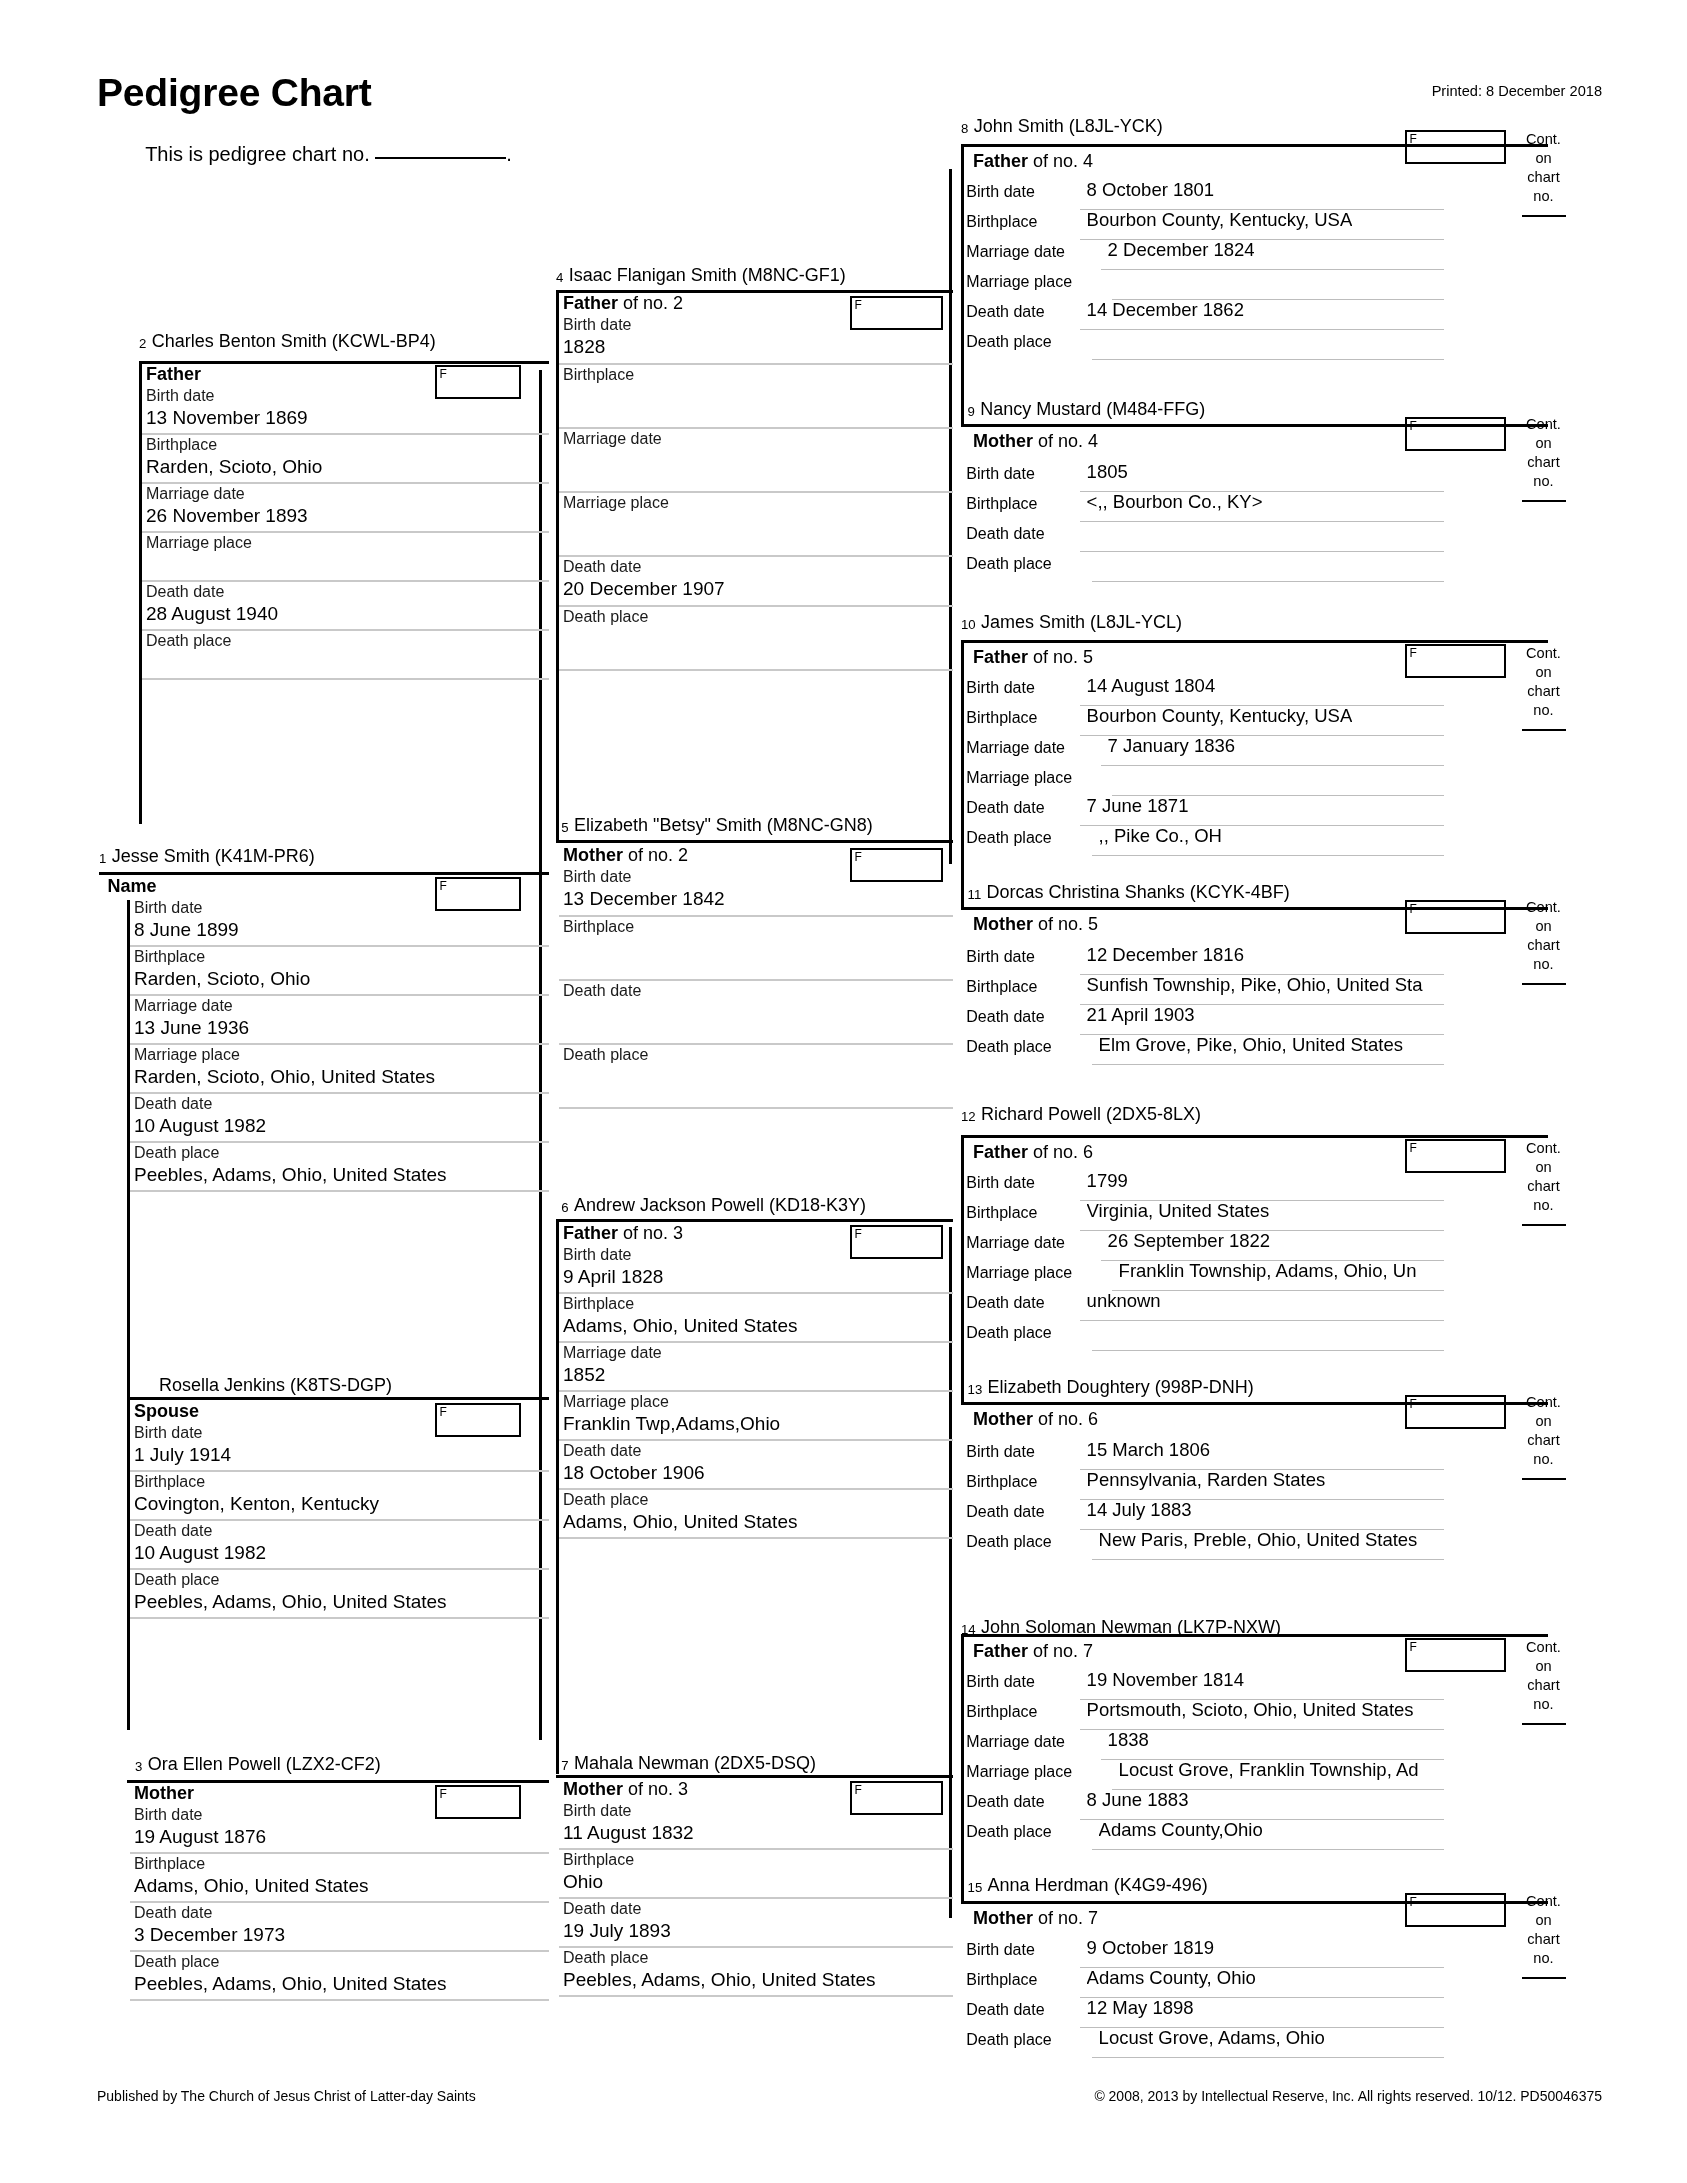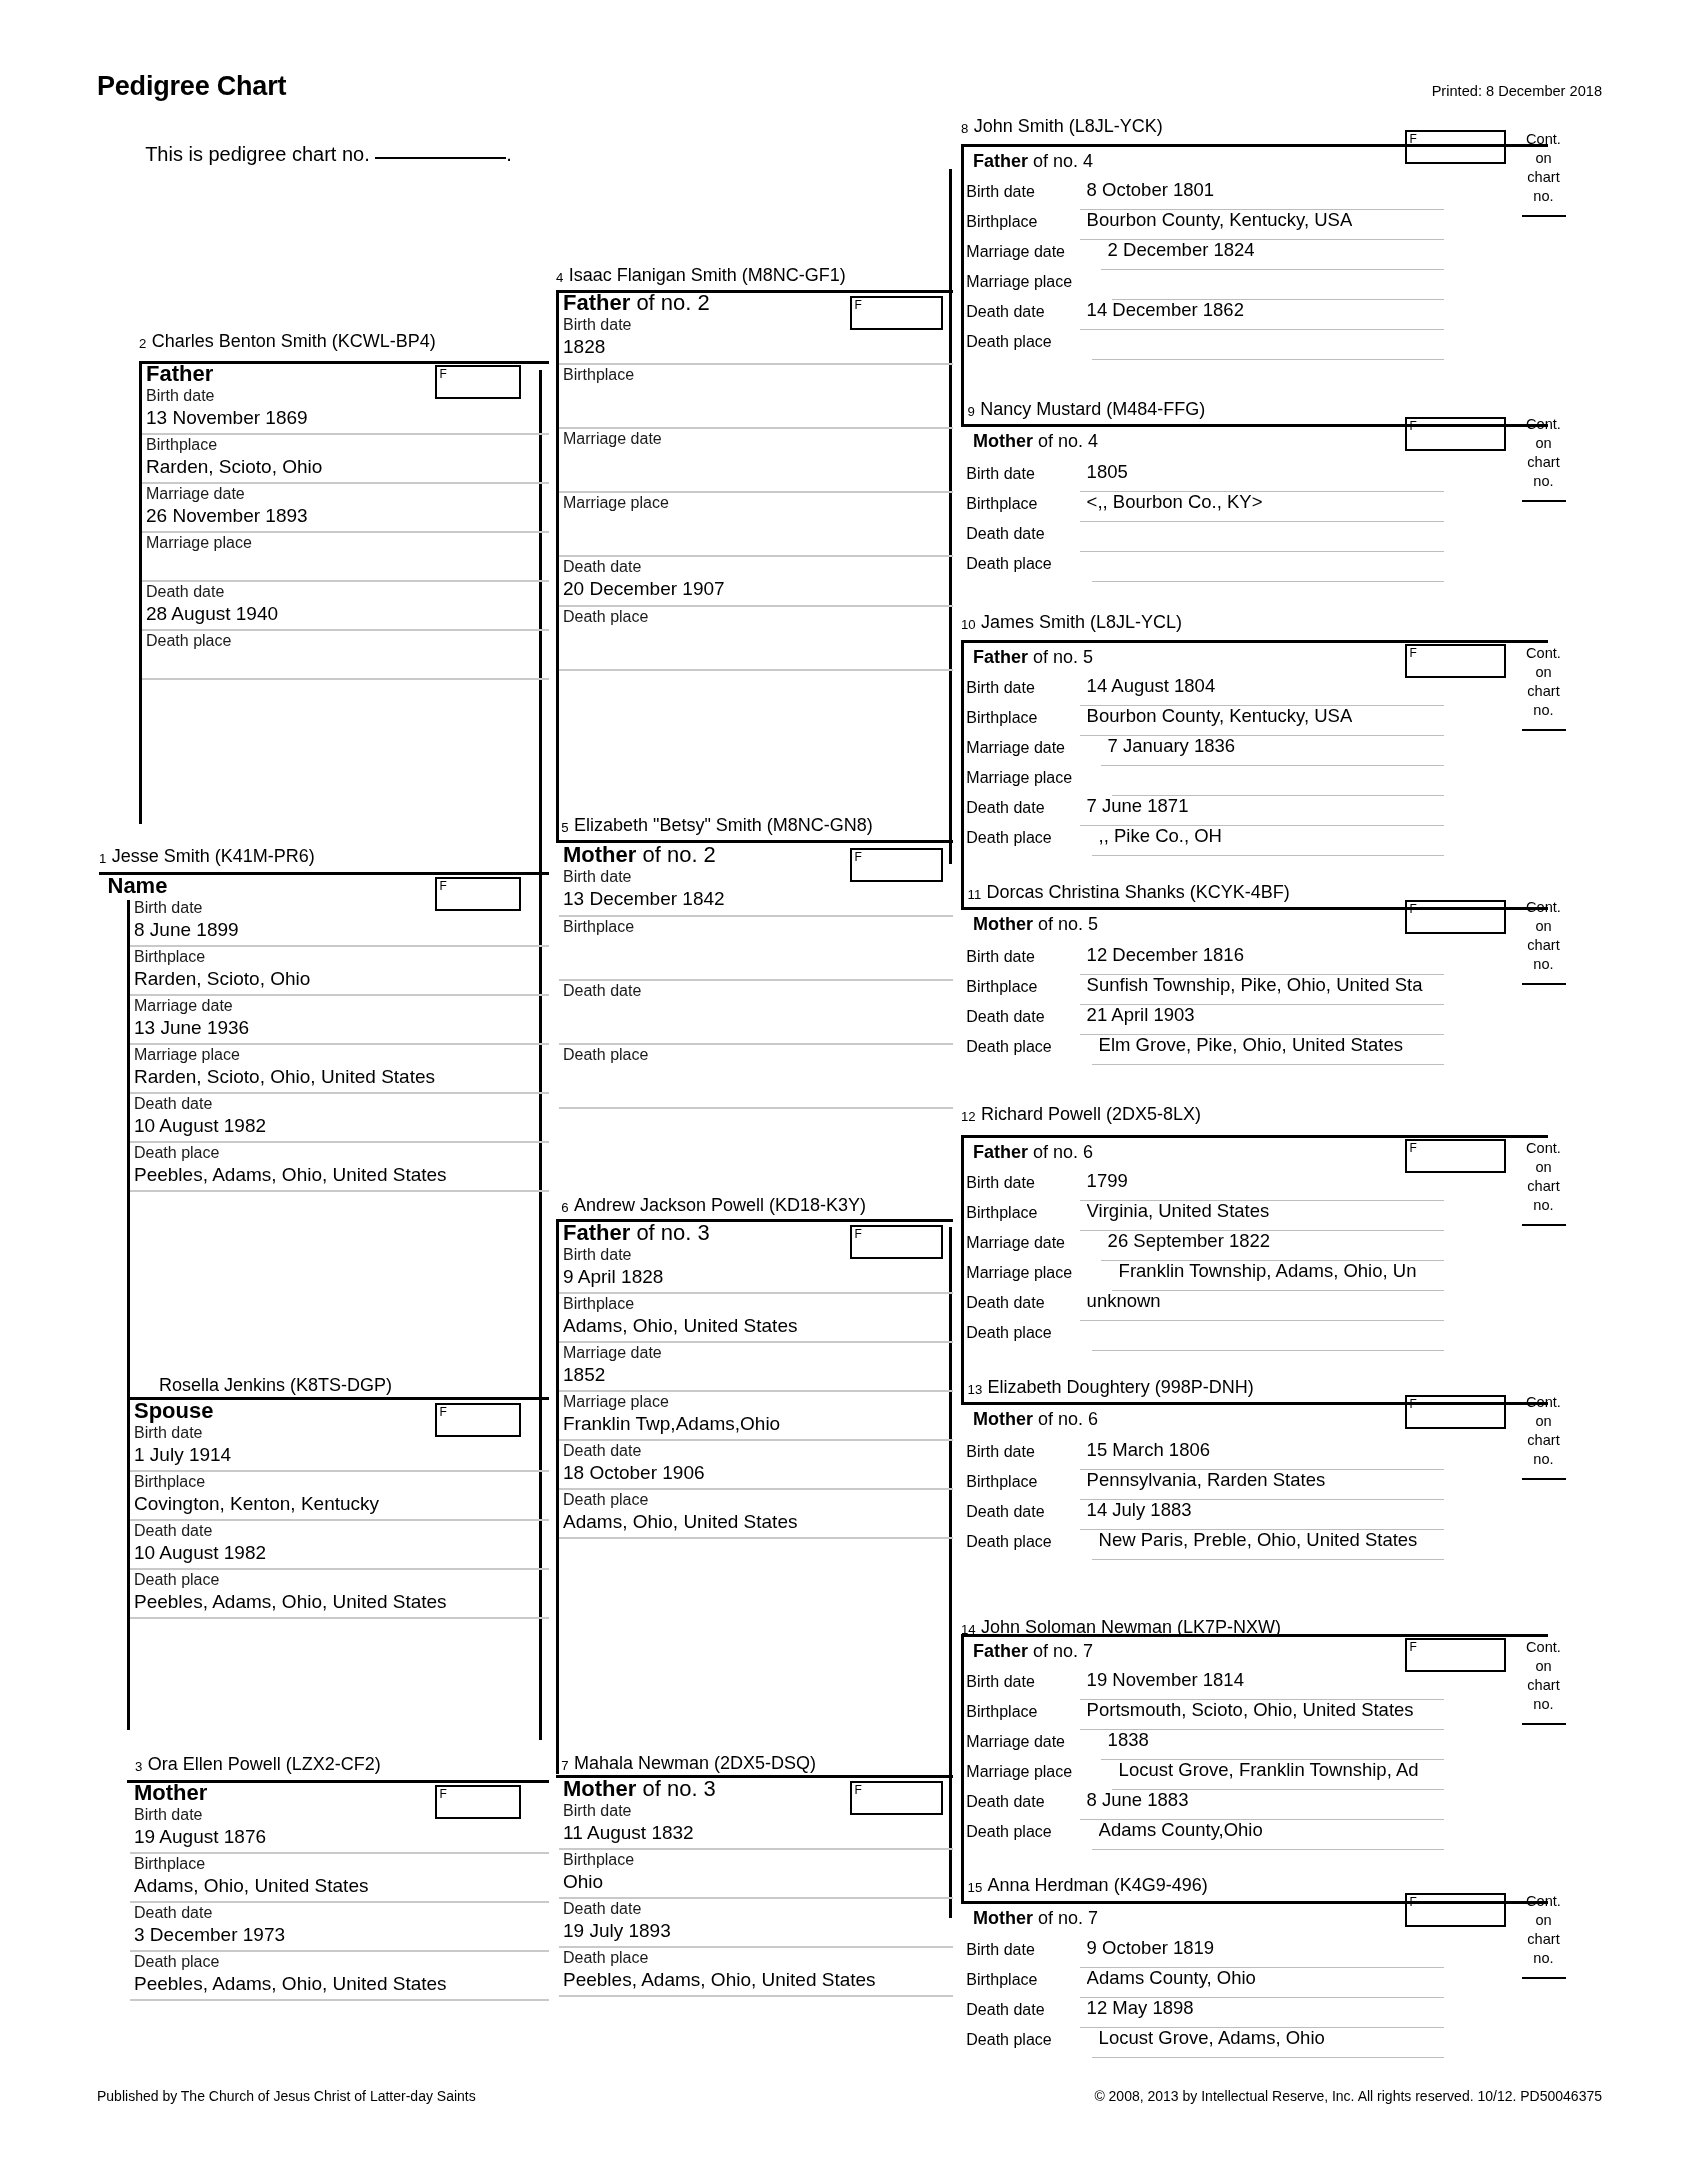--- a/index.html
+++ b/index.html
@@ -5,41 +5,41 @@
   html,body{margin:0;padding:0;background:#fff;}
   body{
     width:1687px;height:2183px;
     font-family:"Liberation Sans","DejaVu Sans",sans-serif;
     color:#000;
     -webkit-font-smoothing:antialiased;
   }
   .page{position:relative;width:1687px;height:2183px;overflow:hidden;}
 
   
-  .title{position:absolute;left:97px;top:71px;font-size:27px;font-weight:bold;letter-spacing:-0.2px;}
+  .title{position:absolute;left:97px;top:71px;font-size:39px;font-weight:bold;letter-spacing:-0.2px;}
   .printed{position:absolute;right:85px;top:83px;font-size:14.6px;white-space:nowrap;}
   .intro{position:absolute;left:97px;top:130px;width:463px;font-size:20px;line-height:48px;text-align:center;}
   .blank{display:inline-block;border-bottom:2px solid #000;vertical-align:2px;}
   .b-long{width:131px;}
   .b-short{width:69px;}
 
   
   .card{position:absolute;}
   .card .hdr{
     position:absolute;left:0;top:0;white-space:nowrap;font-size:18px;
   }
   .card .hdr .num{font-size:13.2px;vertical-align:-1.3px;margin-right:5.3px;}
   .body{position:absolute;left:0;box-sizing:border-box;}
 
   
   .rowA{position:relative;box-sizing:border-box;}
   .rowA .lab{font-size:16px;color:#1a1a1a;line-height:20px;padding-left:4px;}
   .rowA .val{font-size:19px;line-height:24.5px;padding-left:4px;white-space:nowrap;overflow:hidden;}
   .rowA .rule{position:absolute;left:0;right:0;bottom:0;height:1.3px;background:#c9c9c9;}
-  .roleA{font-size:22px;line-height:22.5px;padding-left:4px;}
+  .roleA{font-size:18px;line-height:22.5px;padding-left:4px;}
   .roleA b{font-weight:bold;}
 
   
   .rowB{position:relative;height:30px;}
   .rowB .lab{position:absolute;left:5.3px;top:3.3px;font-size:16px;white-space:nowrap;}
   .rowB .und{position:absolute;top:0;height:29px;border-bottom:1.3px solid #bdbdbd;}
   .rowB .und span{position:absolute;left:6.6px;top:-0.7px;font-size:18.5px;white-space:nowrap;overflow:hidden;display:block;}
   .roleB{position:absolute;font-size:18px;white-space:nowrap;}
 
   .fbox{position:absolute;border:2px solid #000;box-sizing:border-box;}

